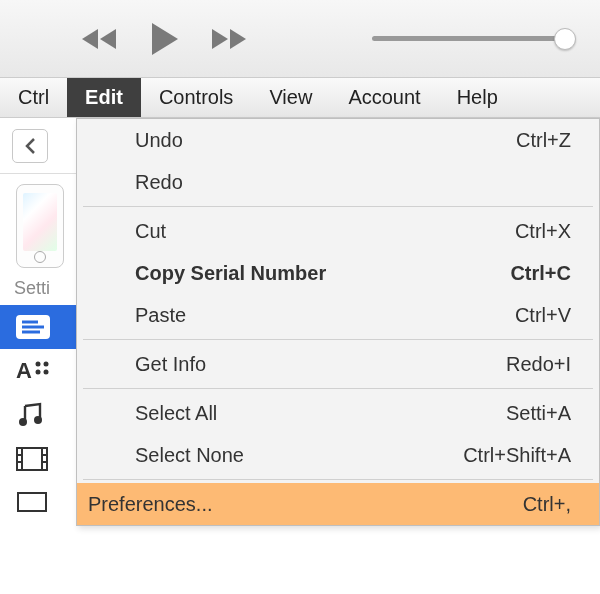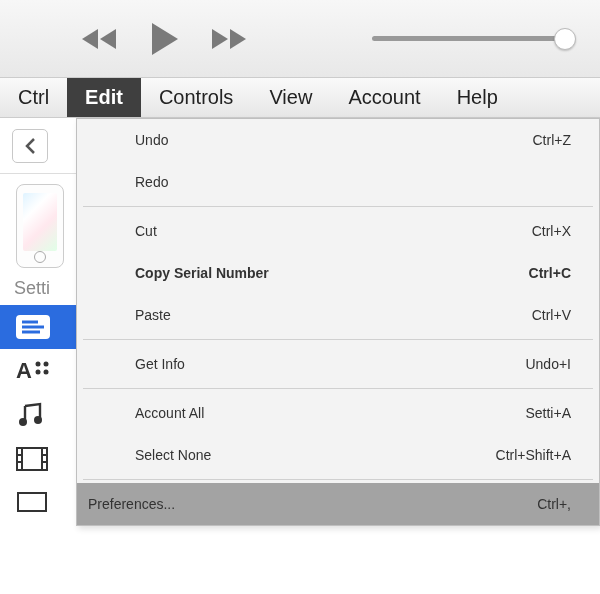--- a/index.html
+++ b/index.html
@@ -146,27 +146,27 @@
       border: 1px solid #bfbfbf;
       box-shadow: 2px 3px 6px rgba(0,0,0,0.12);
       z-index: 50;
     }
     .dd-item {
       display: flex;
       justify-content: space-between;
       align-items: center;
       height: 42px;
       padding: 0 28px 0 58px;
-      font-size: 14px;
+      font-size: 20px;
       color: #333;
       cursor: default;
     }
     .dd-item.bold { font-weight: 600; }
     .dd-item.hover {
-      background: #a3a3a3;
+      background: #fdba74;
       padding-left: 11px;
     }
     .dd-sep {
       height: 1px;
       background: #d0d0d0;
       margin: 3px 6px;
     }
   </style>
 </head>
 <body>
@@ -293,25 +293,25 @@
     <span>Copy Serial Number</span>
     <span>Ctrl+C</span>
   </div>
   <div class="dd-item">
     <span>Paste</span>
     <span>Ctrl+V</span>
   </div>
   <div class="dd-sep"></div>
   <div class="dd-item">
     <span>Get Info</span>
-    <span>Undo+I</span>
+    <span>Redo+I</span>
   </div>
   <div class="dd-sep"></div>
   <div class="dd-item">
-    <span>Account All</span>
+    <span>Select All</span>
     <span>Setti+A</span>
   </div>
   <div class="dd-item">
     <span>Select None</span>
     <span>Ctrl+Shift+A</span>
   </div>
   <div class="dd-sep"></div>
   <div class="dd-item hover">
     <span>Preferences...</span>
     <span>Ctrl+,</span>

